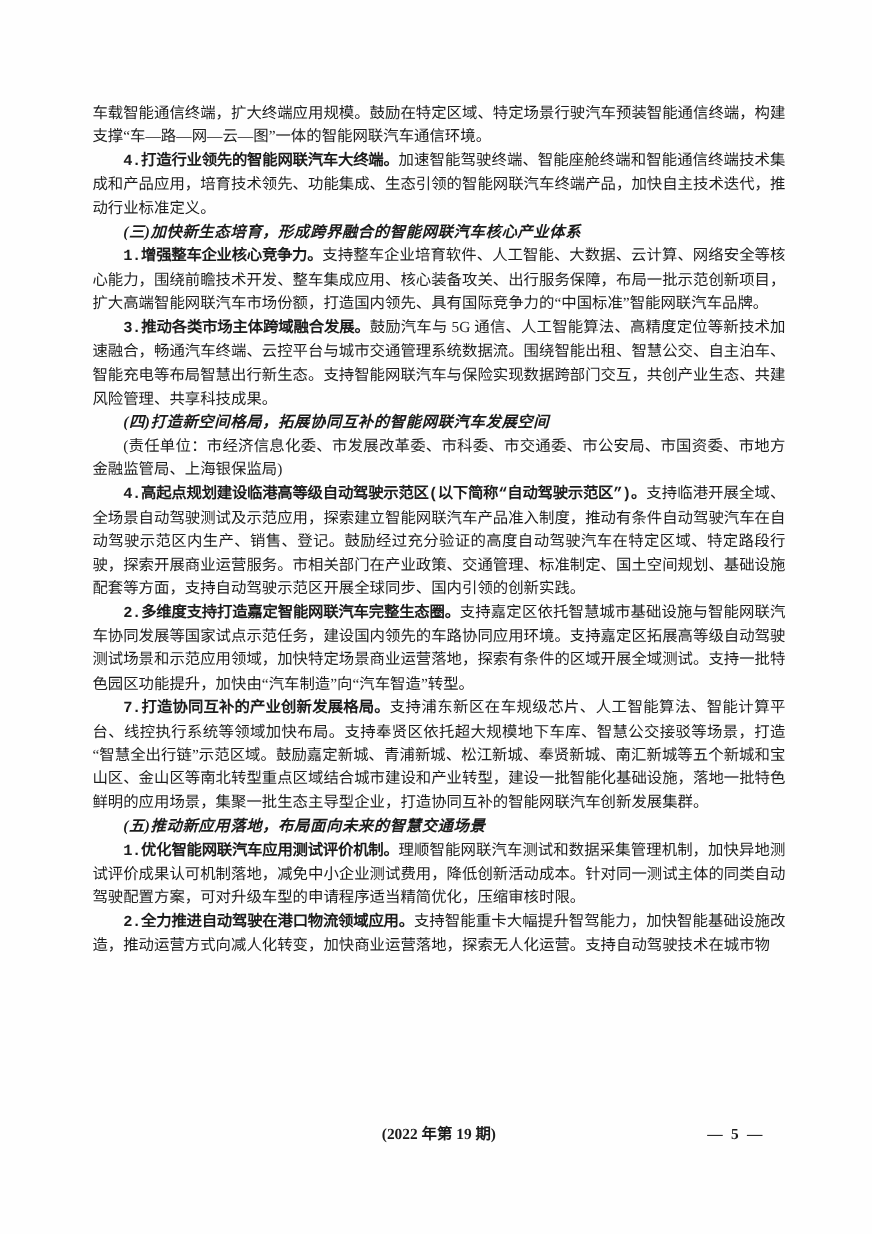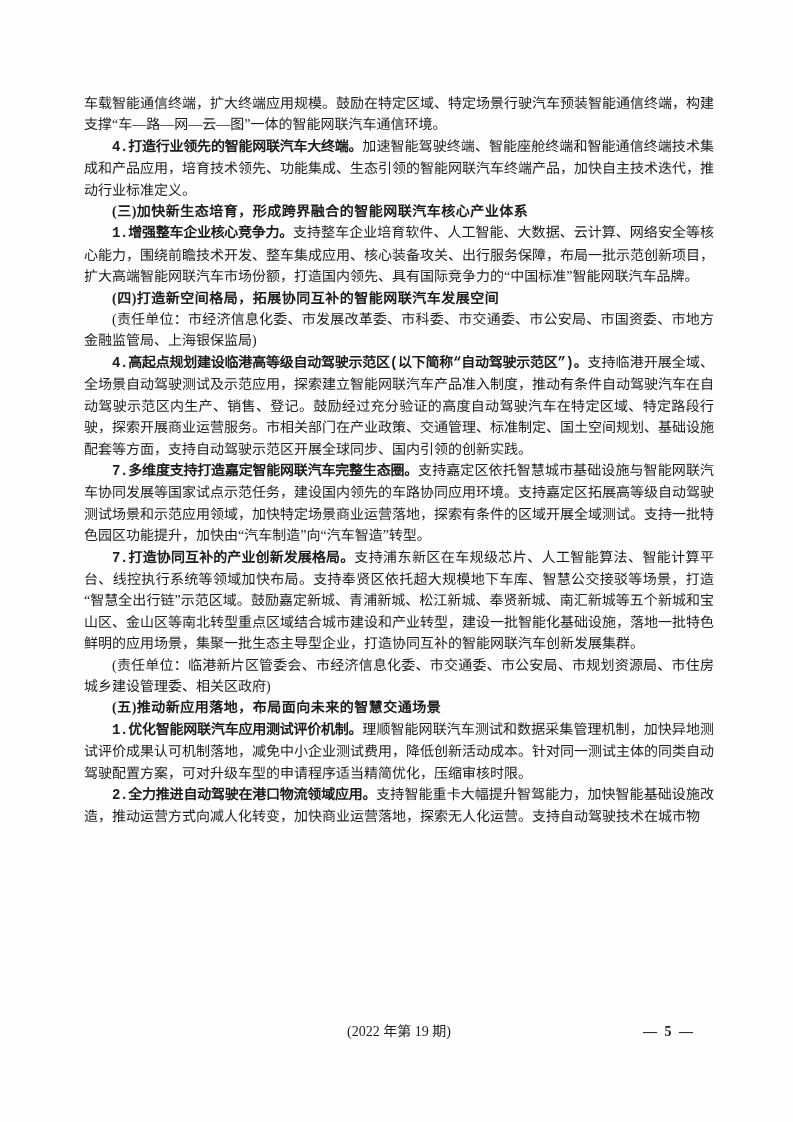--- a/index.html
+++ b/index.html
@@ -27,20 +27,21 @@
   }
   p.para {
     margin: 0;
     padding: 0;
     text-indent: 2em;
   }
   p.continuation {
     text-indent: 0;
   }
   p.section-heading {
+    font-style: italic;
     font-weight: 600;
     letter-spacing: 0.5px;
   }
   .lead {
     font-family: Liberation Mono, monospace;
     font-weight: bold;
     letter-spacing: -0.3px;
   }
   .footer {
     position: absolute;
@@ -49,44 +50,45 @@
     width: 630px;
     height: 22px;
     font-size: 14px;
     line-height: 22px;
   }
   .footer .issue {
     position: absolute;
     left: 0;
     width: 100%;
     text-align: center;
+    font-weight: bold;
   }
   .footer .pagenum {
     position: absolute;
     right: 19px;
     top: 0;
     font-weight: bold;
     letter-spacing: 2px;
   }
 </style>
 </head>
 <body>
 
 <div class="page">
   <div class="text-block">
       <p class="para continuation">车载智能通信终端，扩大终端应用规模。鼓励在特定区域、特定场景行驶汽车预装智能通信终端，构建支撑“车—路—网—云—图”一体的智能网联汽车通信环境。</p>
       <p class="para item"><span class="lead">4.打造行业领先的智能网联汽车大终端。</span>加速智能驾驶终端、智能座舱终端和智能通信终端技术集成和产品应用，培育技术领先、功能集成、生态引领的智能网联汽车终端产品，加快自主技术迭代，推动行业标准定义。</p>
       <p class="para section-heading">(三)加快新生态培育，形成跨界融合的智能网联汽车核心产业体系</p>
       <p class="para item"><span class="lead">1.增强整车企业核心竞争力。</span>支持整车企业培育软件、人工智能、大数据、云计算、网络安全等核心能力，围绕前瞻技术开发、整车集成应用、核心装备攻关、出行服务保障，布局一批示范创新项目，扩大高端智能网联汽车市场份额，打造国内领先、具有国际竞争力的“中国标准”智能网联汽车品牌。</p>
+      <p class="para item"><span class="lead">3.推动各类市场主体跨域融合发展。</span>鼓励汽车与 5G 通信、人工智能算法、高精度定位等新技术加速融合，畅通汽车终端、云控平台与城市交通管理系统数据流。围绕智能出租、智慧公交、自主泊车、智能充电等布局智慧出行新生态。支持智能网联汽车与保险实现数据跨部门交互，共创产业生态、共建风险管理、共享科技成果。</p>
       <p class="para section-heading">(四)打造新空间格局，拓展协同互补的智能网联汽车发展空间</p>
       <p class="para responsibility">(责任单位：市经济信息化委、市发展改革委、市科委、市交通委、市公安局、市国资委、市地方金融监管局、上海银保监局)</p>
       <p class="para item"><span class="lead">4.高起点规划建设临港高等级自动驾驶示范区(以下简称“自动驾驶示范区”)。</span>支持临港开展全域、全场景自动驾驶测试及示范应用，探索建立智能网联汽车产品准入制度，推动有条件自动驾驶汽车在自动驾驶示范区内生产、销售、登记。鼓励经过充分验证的高度自动驾驶汽车在特定区域、特定路段行驶，探索开展商业运营服务。市相关部门在产业政策、交通管理、标准制定、国土空间规划、基础设施配套等方面，支持自动驾驶示范区开展全球同步、国内引领的创新实践。</p>
-      <p class="para item"><span class="lead">7.多维度支持打造嘉定智能网联汽车完整生态圈。</span>支持嘉定区依托智慧城市基础设施与智能网联汽车协同发展等国家试点示范任务，建设国内领先的车路协同应用环境。支持嘉定区拓展高等级自动驾驶测试场景和示范应用领域，加快特定场景商业运营落地，探索有条件的区域开展全域测试。支持一批特色园区功能提升，加快由“汽车制造”向“汽车智造”转型。</p>
+      <p class="para item"><span class="lead">2.多维度支持打造嘉定智能网联汽车完整生态圈。</span>支持嘉定区依托智慧城市基础设施与智能网联汽车协同发展等国家试点示范任务，建设国内领先的车路协同应用环境。支持嘉定区拓展高等级自动驾驶测试场景和示范应用领域，加快特定场景商业运营落地，探索有条件的区域开展全域测试。支持一批特色园区功能提升，加快由“汽车制造”向“汽车智造”转型。</p>
       <p class="para item"><span class="lead">7.打造协同互补的产业创新发展格局。</span>支持浦东新区在车规级芯片、人工智能算法、智能计算平台、线控执行系统等领域加快布局。支持奉贤区依托超大规模地下车库、智慧公交接驳等场景，打造“智慧全出行链”示范区域。鼓励嘉定新城、青浦新城、松江新城、奉贤新城、南汇新城等五个新城和宝山区、金山区等南北转型重点区域结合城市建设和产业转型，建设一批智能化基础设施，落地一批特色鲜明的应用场景，集聚一批生态主导型企业，打造协同互补的智能网联汽车创新发展集群。</p>
-      <p class="para responsibility">(责任单位：临港新片区管委会、市经济信息化委、市交通委、市公安局、市规划资源局、市住房城乡建设管理委、相关区政府)</p>
       <p class="para section-heading">(五)推动新应用落地，布局面向未来的智慧交通场景</p>
       <p class="para item"><span class="lead">1.优化智能网联汽车应用测试评价机制。</span>理顺智能网联汽车测试和数据采集管理机制，加快异地测试评价成果认可机制落地，减免中小企业测试费用，降低创新活动成本。针对同一测试主体的同类自动驾驶配置方案，可对升级车型的申请程序适当精简优化，压缩审核时限。</p>
       <p class="para item"><span class="lead">2.全力推进自动驾驶在港口物流领域应用。</span>支持智能重卡大幅提升智驾能力，加快智能基础设施改造，推动运营方式向减人化转变，加快商业运营落地，探索无人化运营。支持自动驾驶技术在城市物</p>
     </div>
 
   <div class="footer">
     <span class="issue">(2022 年第 19 期)</span>
     <span class="pagenum">— 5 —</span>
   </div>
 </div>

